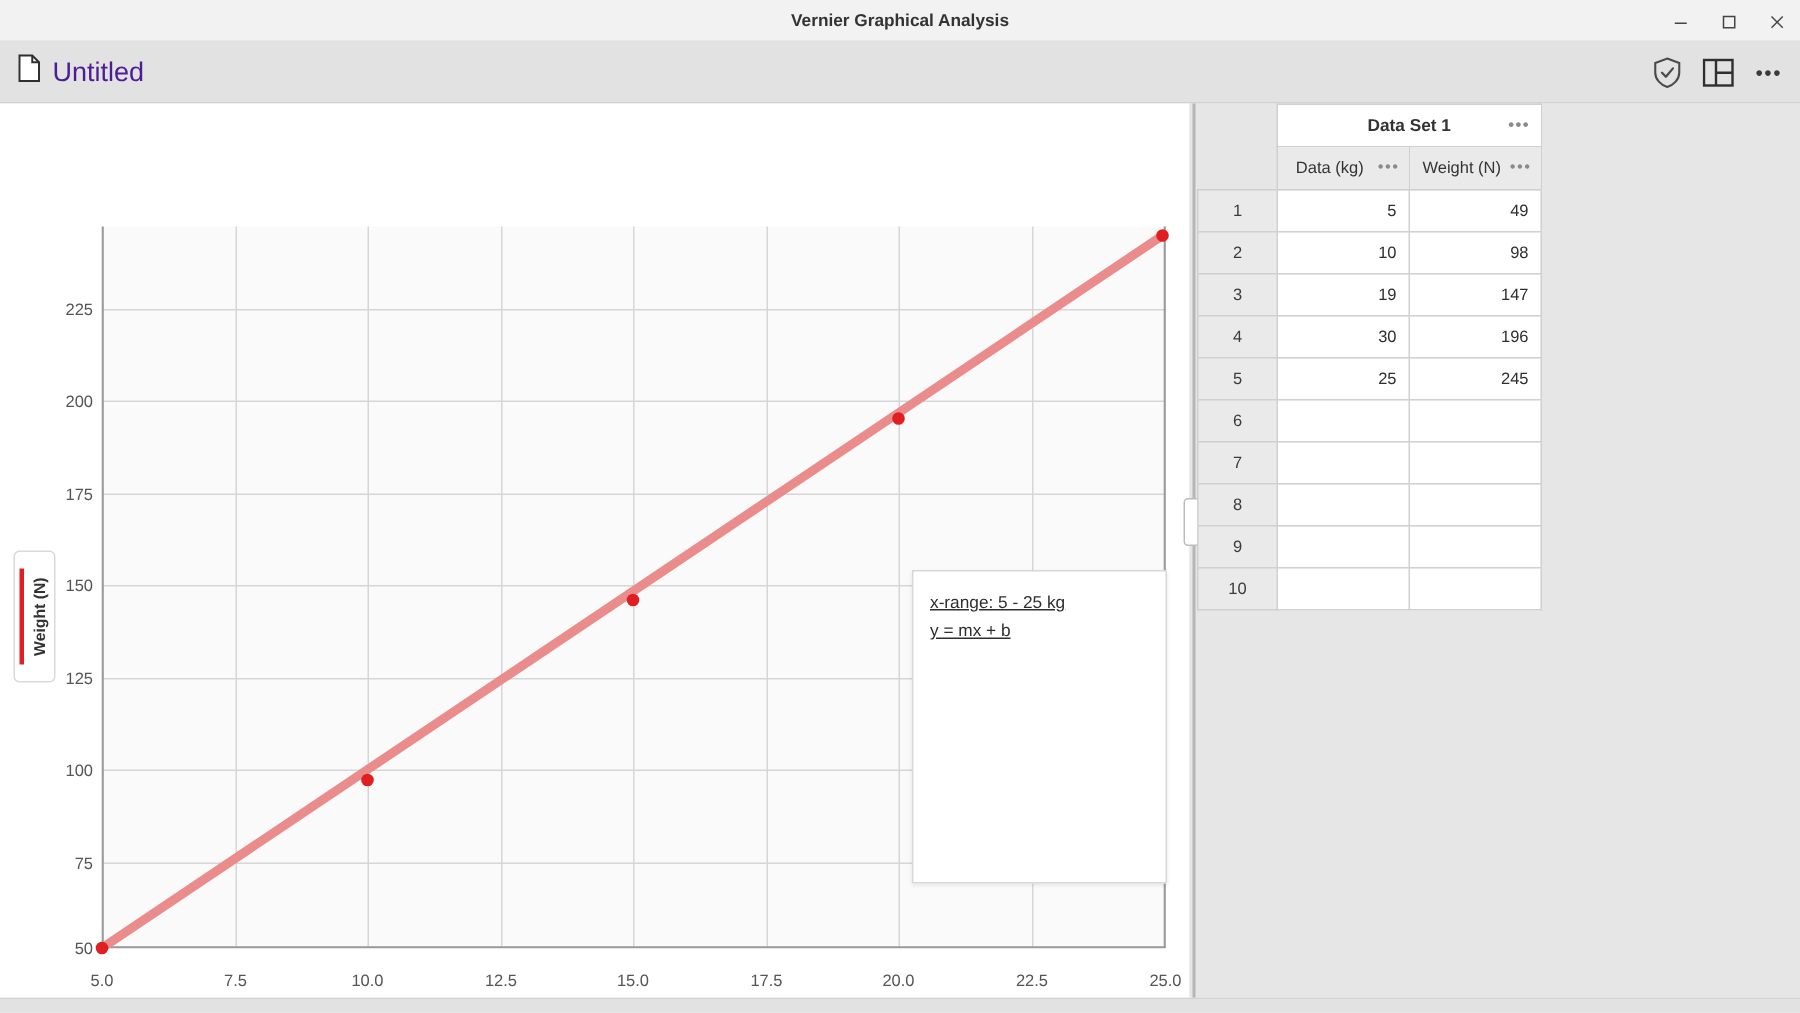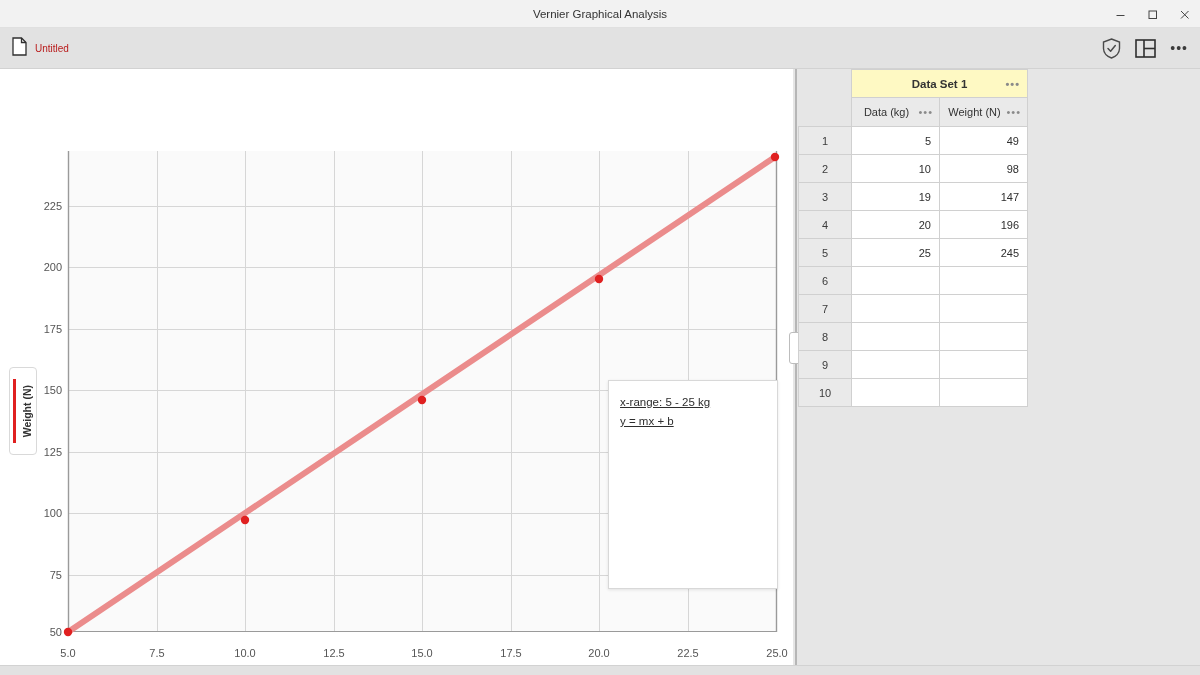--- a/index.html
+++ b/index.html
@@ -10,41 +10,41 @@
     overflow: hidden;
     color: #333;
   }
 
   
   .titlebar {
     height: 28px; background: #f2f2f2;
     display: flex; align-items: center; justify-content: center;
     position: relative; border-bottom: 1px solid #e0e0e0;
   }
-  .titlebar-title { font-size: 11.5px; color: #333; }
+  .titlebar-title { font-size: 11.5px; color: #333; font-weight: bold; }
   .win-controls {
     position: absolute; right: 0; top: 0; height: 28px;
     display: flex; align-items: center;
   }
   .win-btn {
     width: 32px; height: 28px; display: flex;
     align-items: center; justify-content: center;
     font-size: 12px; color: #444;
   }
   .win-btn svg { display: block; }
 
   
   .apptoolbar {
     height: 41px; background: #e2e2e2;
     display: flex; align-items: center;
     border-bottom: 1px solid #d2d2d2;
     padding: 0 12px;
   }
   .doc-chip { display: flex; align-items: center; gap: 8px; }
-  .doc-title { font-size: 10px; color: #b91c1c; }
+  .doc-title { font-size: 18px; color: #4c1d95; }
   .toolbar-right {
     margin-left: auto; display: flex; align-items: center; gap: 14px;
   }
   .tb-icon { display: flex; align-items: center; justify-content: center; }
 
   
   .body-area {
     height: 596px; display: flex; position: relative; background: #e6e6e6;
   }
 
@@ -111,21 +111,21 @@
   .table-panel {
     flex: 1; height: 596px; background: #e6e6e6;
     padding: 0; position: relative;
   }
   .dtable { border-collapse: collapse; table-layout: fixed; }
   .dtable td, .dtable th { border: 1px solid #d0d0d0; }
   .col-idx  { width: 53px; }
   .col-data { width: 88px; }
 
   .th-dataset {
-    height: 28px; background: #fef9c3; font-size: 11.5px;
+    height: 28px; background: #ffffff; font-size: 11.5px;
     font-weight: bold; color: #333; text-align: center;
     position: relative;
   }
   .th-dataset .dots { position: absolute; right: 7px; top: 50%; transform: translateY(-50%); }
   .th-blank { background: #e6e6e6; border: none !important; }
   .th-col {
     height: 29px; background: #eaeaea; font-size: 11px;
     font-weight: normal; color: #333; text-align: center;
     position: relative; padding-right: 18px;
   }
@@ -325,21 +325,21 @@
           <td class="td-val">10</td>
           <td class="td-val">98</td>
         </tr>
         <tr>
           <td class="td-idx">3</td>
           <td class="td-val">19</td>
           <td class="td-val">147</td>
         </tr>
         <tr>
           <td class="td-idx">4</td>
-          <td class="td-val">20</td>
+          <td class="td-val">30</td>
           <td class="td-val">196</td>
         </tr>
         <tr>
           <td class="td-idx">5</td>
           <td class="td-val">25</td>
           <td class="td-val">245</td>
         </tr>
         <tr>
           <td class="td-idx">6</td>
           <td class="td-val"></td>

